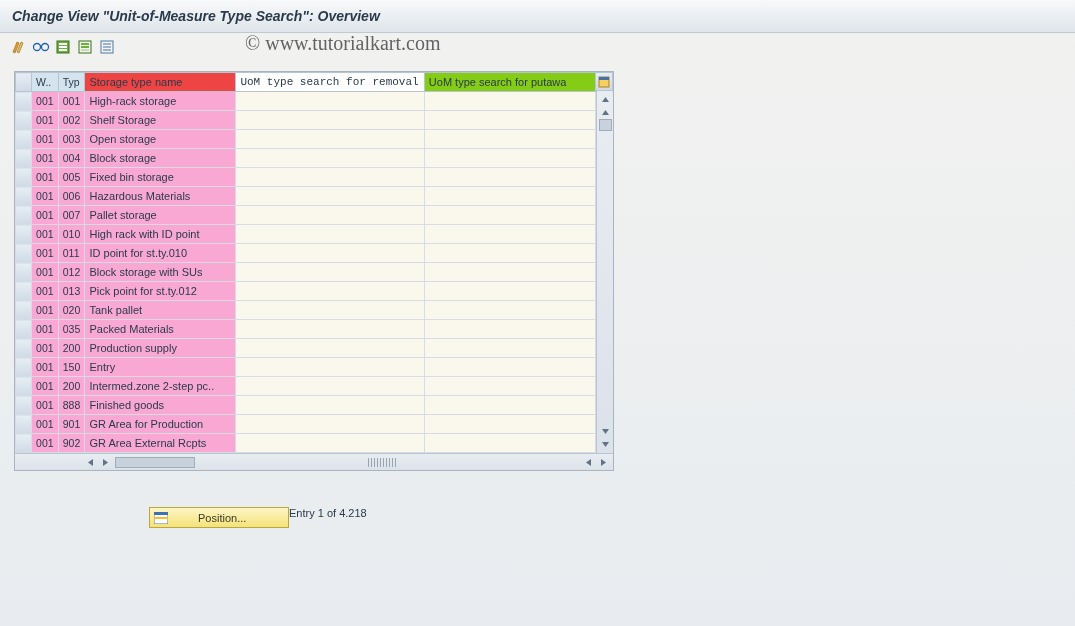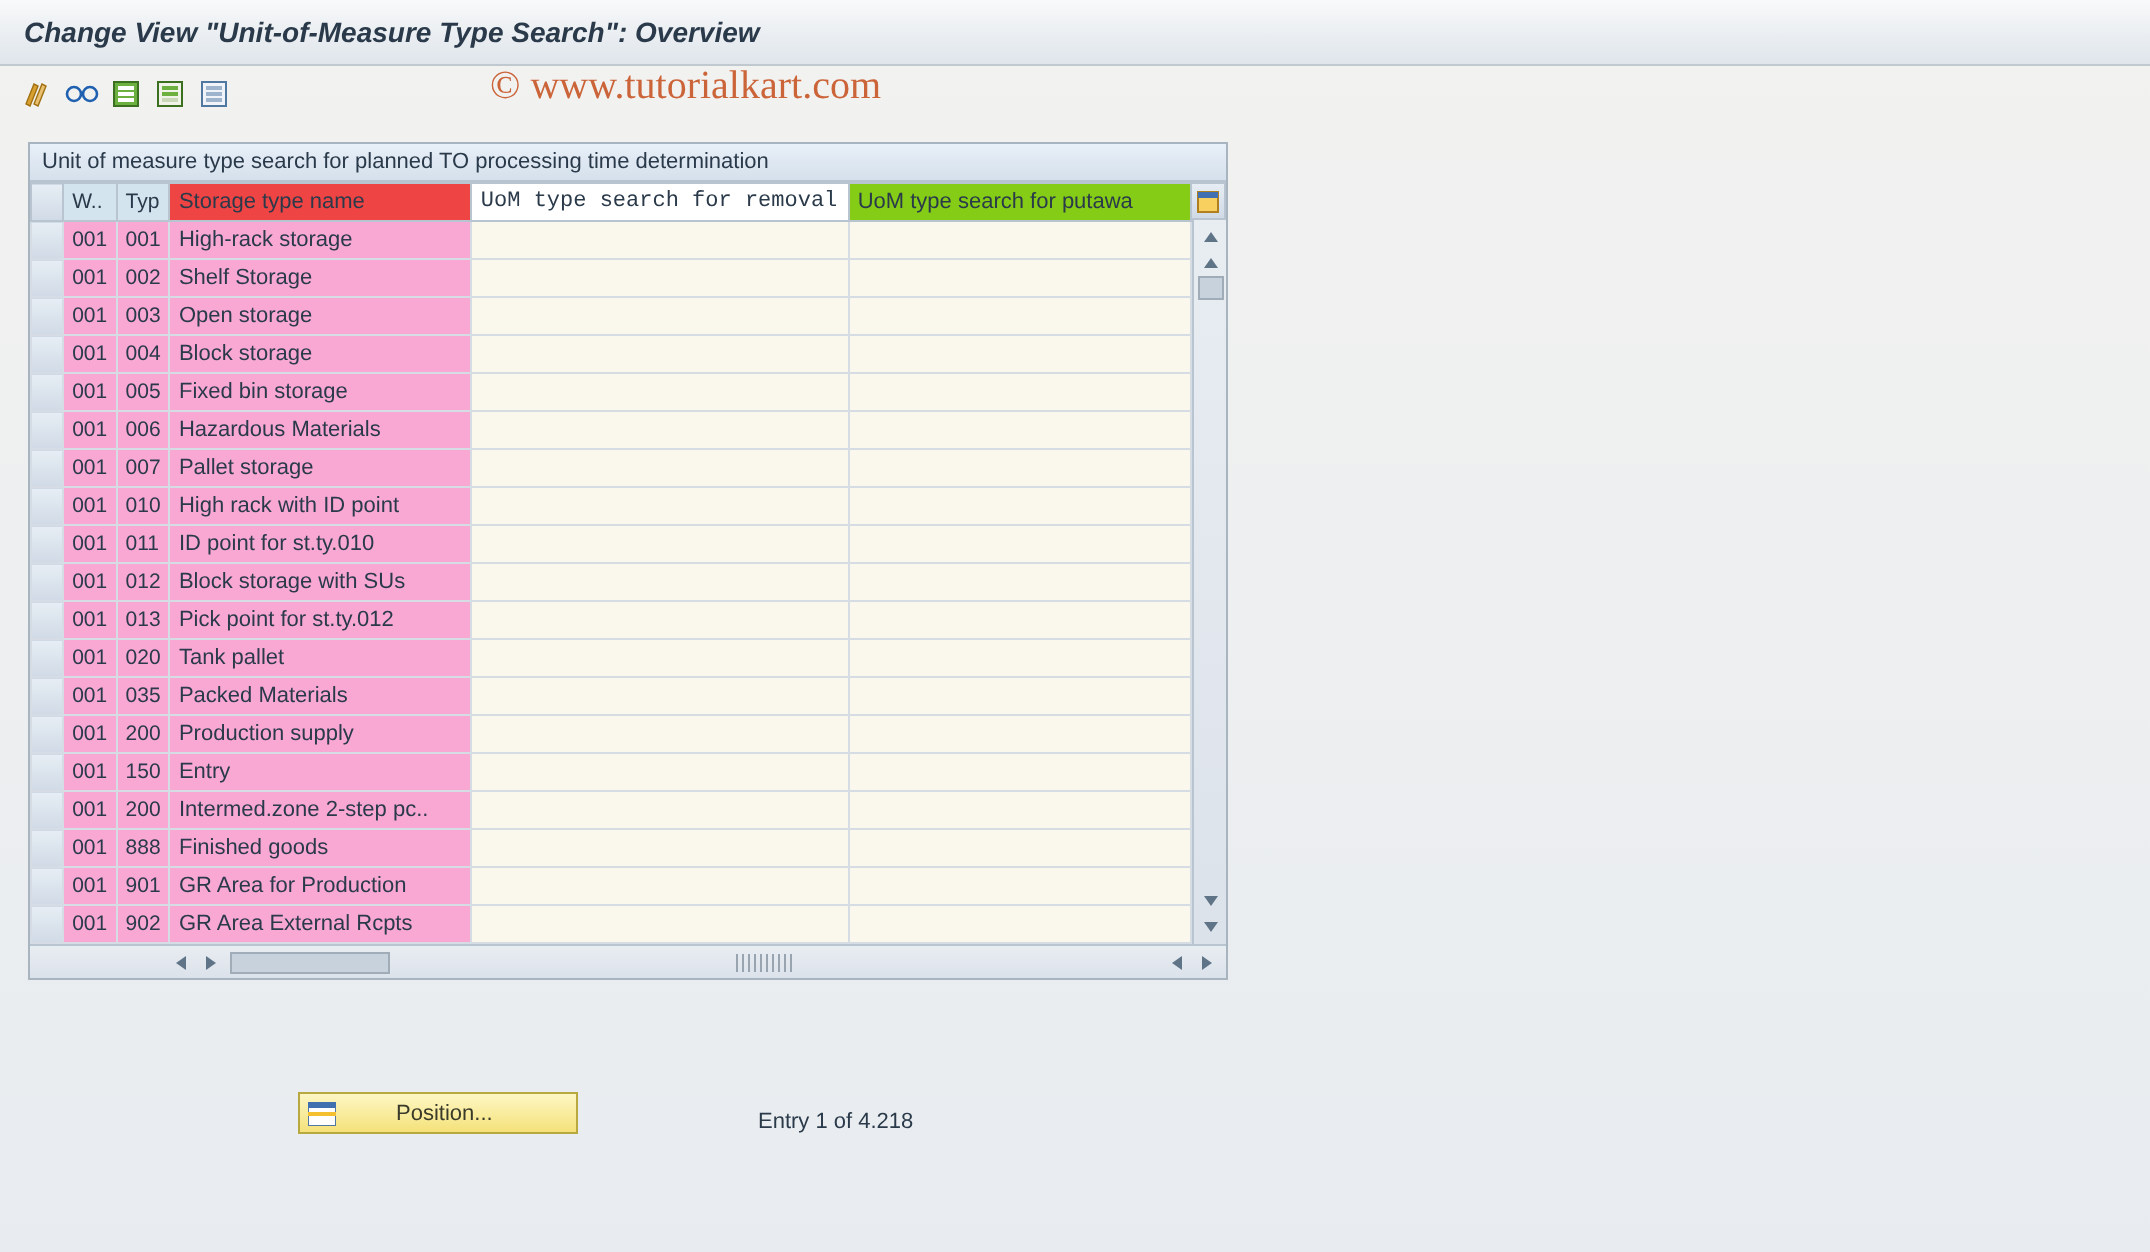--- a/index.html
+++ b/index.html
@@ -36,21 +36,21 @@
       display: inline-flex;
       align-items: center;
       justify-content: center;
       cursor: pointer;
     }
     .watermark {
       position: absolute;
       top: 32px;
       left: 245px;
       font-size: 20px;
-      color: #c2410c;
+      color: #404040;
       font-family: Georgia, serif;
       opacity: 0.8;
       pointer-events: none;
     }
     .content {
       padding: 10px 14px;
     }
     .table-container {
       border: 1px solid #a8b4c0;
       width: 600px;
@@ -132,25 +132,24 @@
     .hscroll-row .spacer{width:68px;}
     .hscroll-row .hs1{flex:0 0 150px;display:flex;align-items:center;}
     .hscroll-row .hs-gap{flex:1;display:flex;align-items:center;justify-content:center;}
     .hscroll-row .hs2{flex:0 0 80px;display:flex;align-items:center;justify-content:flex-end;padding-right:2px;}
     .harr{width:13px;height:13px;display:flex;align-items:center;justify-content:center;cursor:pointer;margin:0 1px;}
     .hthumb{height:11px;width:80px;background:#c8d2dc;border:1px solid #a0acb8;margin:0 2px;}
     .hdots{width:30px;height:9px;
       background:repeating-linear-gradient(90deg,#98a4b0 0 1px,transparent 1px 3px);
     }
     .footer-row{
-      margin-top:56px;
+      margin-top:36px;
       display:flex;
-      align-items:flex-end;
+      align-items:flex-start;
       padding-left:135px;
-      gap:90px;
     }
     .pos-btn{
       display:flex;align-items:center;
       background:linear-gradient(to bottom,#fdf6c4 0%,#f5e27a 100%);
       border:1px solid #b8a840;
       padding:2px 8px 2px 4px;
       cursor:pointer;
       font-size:11px;
       color:#3a3a2a;
       width:140px;
@@ -209,21 +208,20 @@
         <rect x="3" y="6" width="8" height="2" fill="#9db4cc"></rect>
         <rect x="3" y="9" width="8" height="2" fill="#9db4cc"></rect>
       </svg>
   </span>
 </div>
 
 <div class="watermark">© www.tutorialkart.com</div>
 
 <div class="content">
   <div class="table-container">
-    <div class="table-title">Unit of measure type search for planned TO processing time determination</div>
     <div class="table-wrap">
       <table>
         <thead>
           <tr>
             <th class="col-sel"></th>
             <th class="col-w">W..</th>
             <th class="col-typ">Typ</th>
             <th class="col-name">Storage type name</th>
             <th class="col-rem">UoM type search for removal</th>
             <th class="col-put" style="width:170px">

